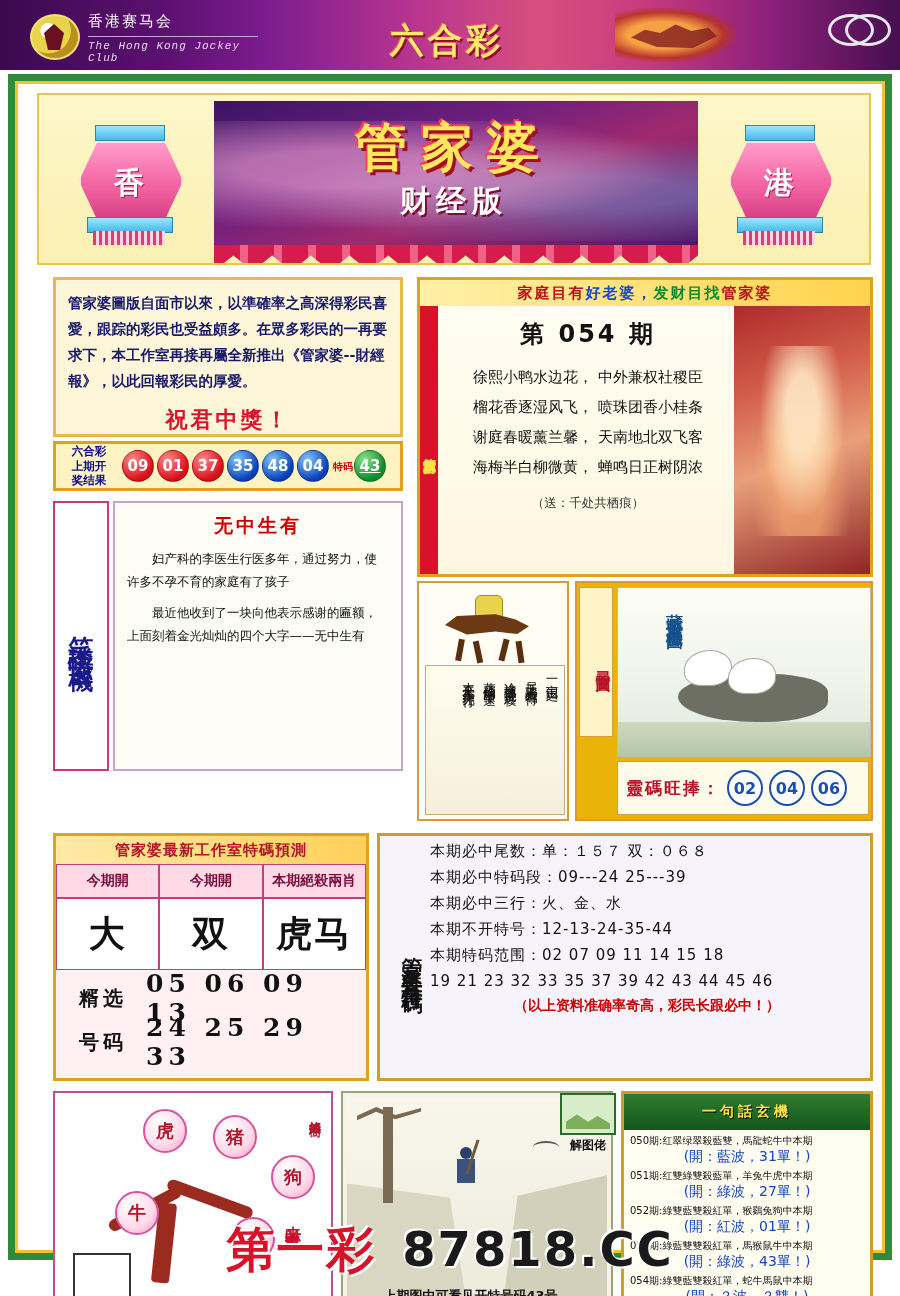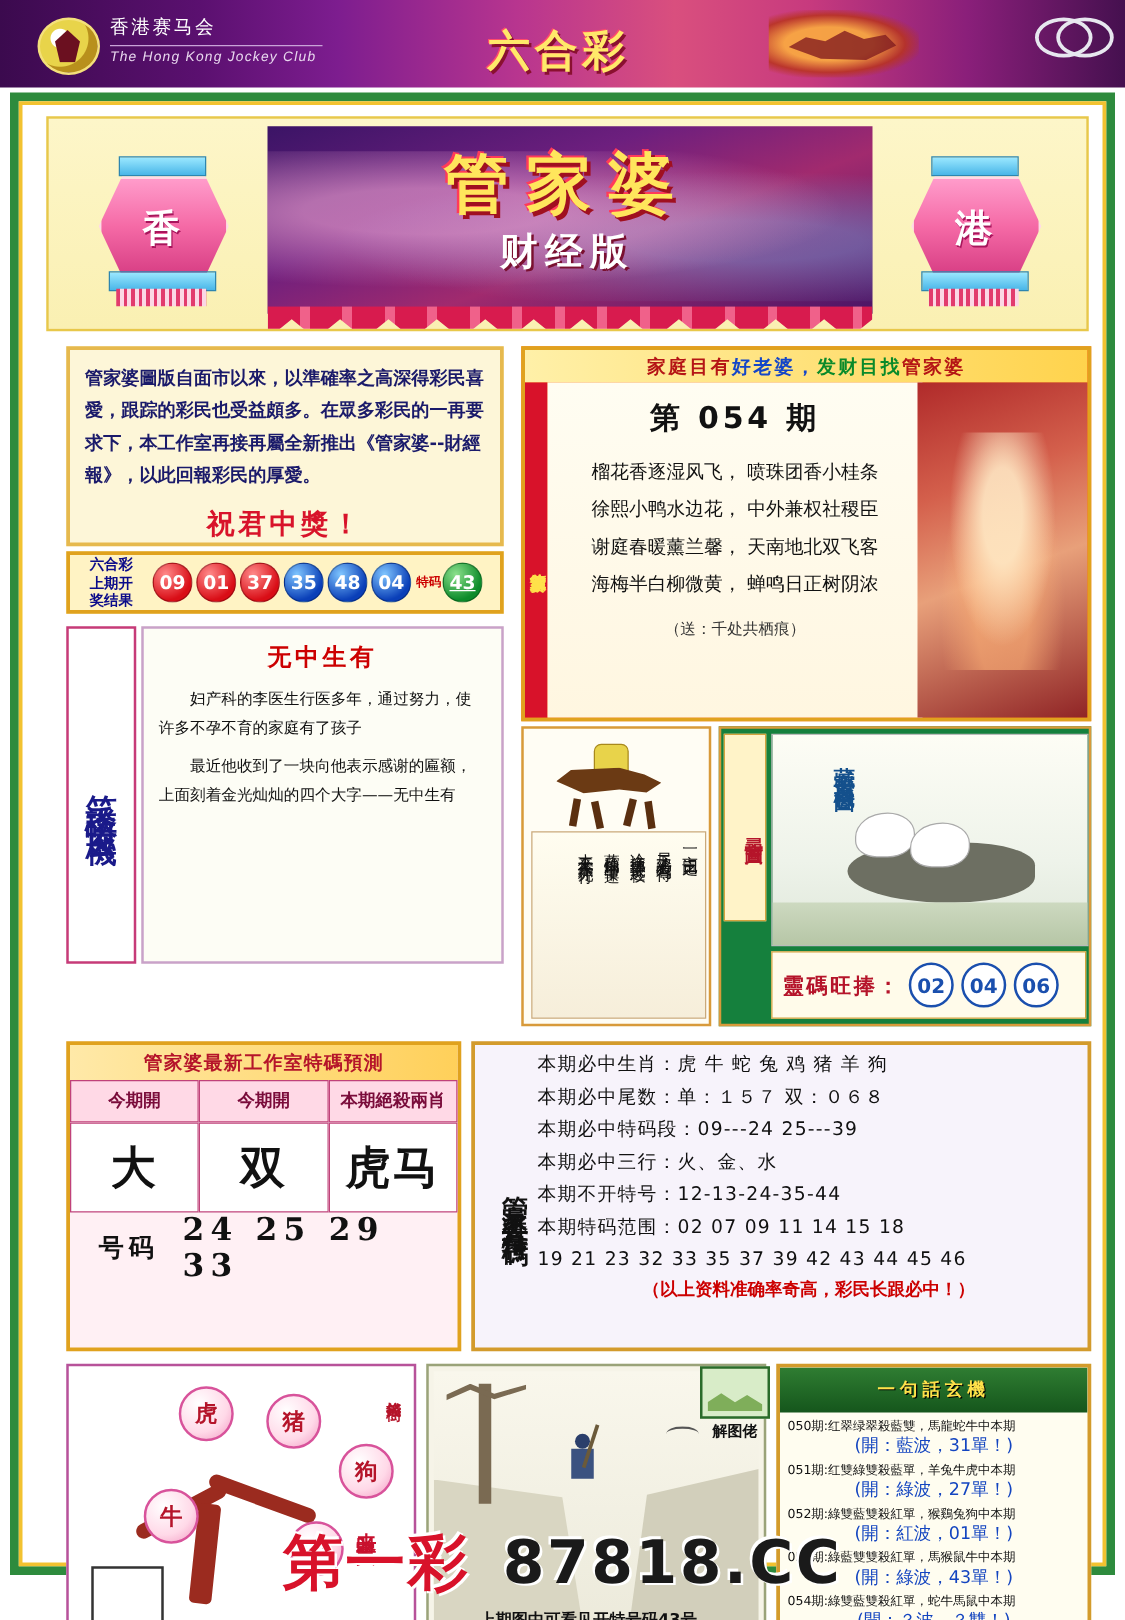--- a/index.html
+++ b/index.html
@@ -29,21 +29,21 @@
   .hdr-logo:after{
     content:"";position:absolute;left:12px;top:8px;width:20px;height:26px;
     background:#6b1020;clip-path:polygon(50% 0,100% 35%,80% 100%,20% 100%,0 35%);
   }
   .hdr-cn{
     position:absolute;left:88px;top:12px;color:#fff;font-size:15px;letter-spacing:2px;
     font-family:"DejaVu Sans",sans-serif;
   }
   .hdr-en{
     position:absolute;left:88px;top:36px;color:#e9d8ef;font-size:11px;letter-spacing:1px;
-    font-family:Liberation Sans, sans-serif;font-style:italic;
+    font-family:Liberation Mono, monospace;font-style:italic;
     border-top:1px solid #c9a3d8;padding-top:3px;width:170px;
   }
   .hdr-title{
     position:absolute;left:390px;top:18px;
     font-size:34px;font-weight:bold;letter-spacing:4px;
     color:#ffe96a;
     text-shadow:2px 2px 0 #8a1030, -1px -1px 0 #ff4a6a;
     font-family:"DejaVu Sans",sans-serif;
   }
   .hdr-horse{
@@ -268,21 +268,21 @@
     display:flex;flex-direction:row-reverse;justify-content:flex-start;gap:4px;
   }
   .scroll .col{
     writing-mode:vertical-rl;font-size:12.5px;line-height:1.35;color:#111;
     font-family:"DejaVu Serif",serif;letter-spacing:2px;
   }
 
   
   .treasure{
     left:560px;top:500px;width:298px;height:240px;
-    border:2px solid #d89a3a;background:#15803d;overflow:hidden;text-decoration:underline;
+    border:2px solid #d89a3a;background:#eab308;overflow:hidden;text-decoration:underline;
   }
   .tr-vlabel{
     position:absolute;left:2px;top:4px;width:34px;height:150px;
     background:#fff3c8;border:1px solid #d3a23e;
     writing-mode:vertical-rl;text-align:center;font-size:15px;font-weight:bold;
     color:#b5142a;letter-spacing:4px;padding-top:4px;box-sizing:border-box;
   }
   .tr-art{
     position:absolute;left:40px;top:4px;width:252px;height:168px;
     background:linear-gradient(180deg,#fdfdf5 0%,#eef3ea 60%,#dfe7da 100%);
@@ -550,22 +550,22 @@
       <div class="rtop-band">
         <span>家庭目有</span>
         <span class="b">好老婆，</span>
         <span class="g">发财目找</span>
         <span>管家婆</span>
       </div>
       <div class="rtop-left">管家婆八句箴言</div>
       <div class="rtop-body">
         <div class="issue">第 054 期</div>
         <div class="poem">
+          <div>徐熙小鸭水边花，  中外兼权社稷臣</div>
           <div>榴花香逐湿风飞，  喷珠团香小桂条</div>
-          <div>徐熙小鸭水边花，  中外兼权社稷臣</div>
           <div>谢庭春暖薰兰馨，  天南地北双飞客</div>
           <div>海梅半白柳微黄，  蝉鸣日正树阴浓</div>
           <div class="send">（送：千处共栖痕）</div>
         </div>
       </div>
       <div class="rtop-img"></div>
     </div>
 
     <div class="panel vtitle">
       <span>笑談悟玄機</span>
@@ -618,30 +618,33 @@
         <div>今期開</div>
         <div>本期絕殺兩肖</div>
       </div>
       <div class="vals">
         <div>大</div>
         <div>双</div>
         <div>虎马</div>
       </div>
       <div class="nums">
         <div class="numrow">
+          <div class="k">糈选</div>
+          <div class="v">05 06 09 13</div>
+        </div>
+        <div class="numrow">
           <div class="k">号码</div>
           <div class="v">24 25 29 33</div>
         </div>
       </div>
     </div>
 
     <div class="panel info">
       <div class="vbar">管家婆真言特碼</div>
       <div class="lines">
-        <p>本期必中生肖：虎 牛 蛇 兔 鸡 猪 羊 狗</p>
         <p>本期必中尾数：单：１５７ 双：０６８</p>
         <p>本期必中特码段：09---24  25---39</p>
         <p>本期必中三行：火、金、水</p>
         <p>本期不开特号：12-13-24-35-44</p>
         <p>本期特码范围：02 07 09 11 14 15 18</p>
         <p class="wide">19 21 23 32 33 35 37 39 42 43 44 45 46</p>
         <div class="note">（以上资料准确率奇高，彩民长跟必中！）</div>
       </div>
     </div>
 

